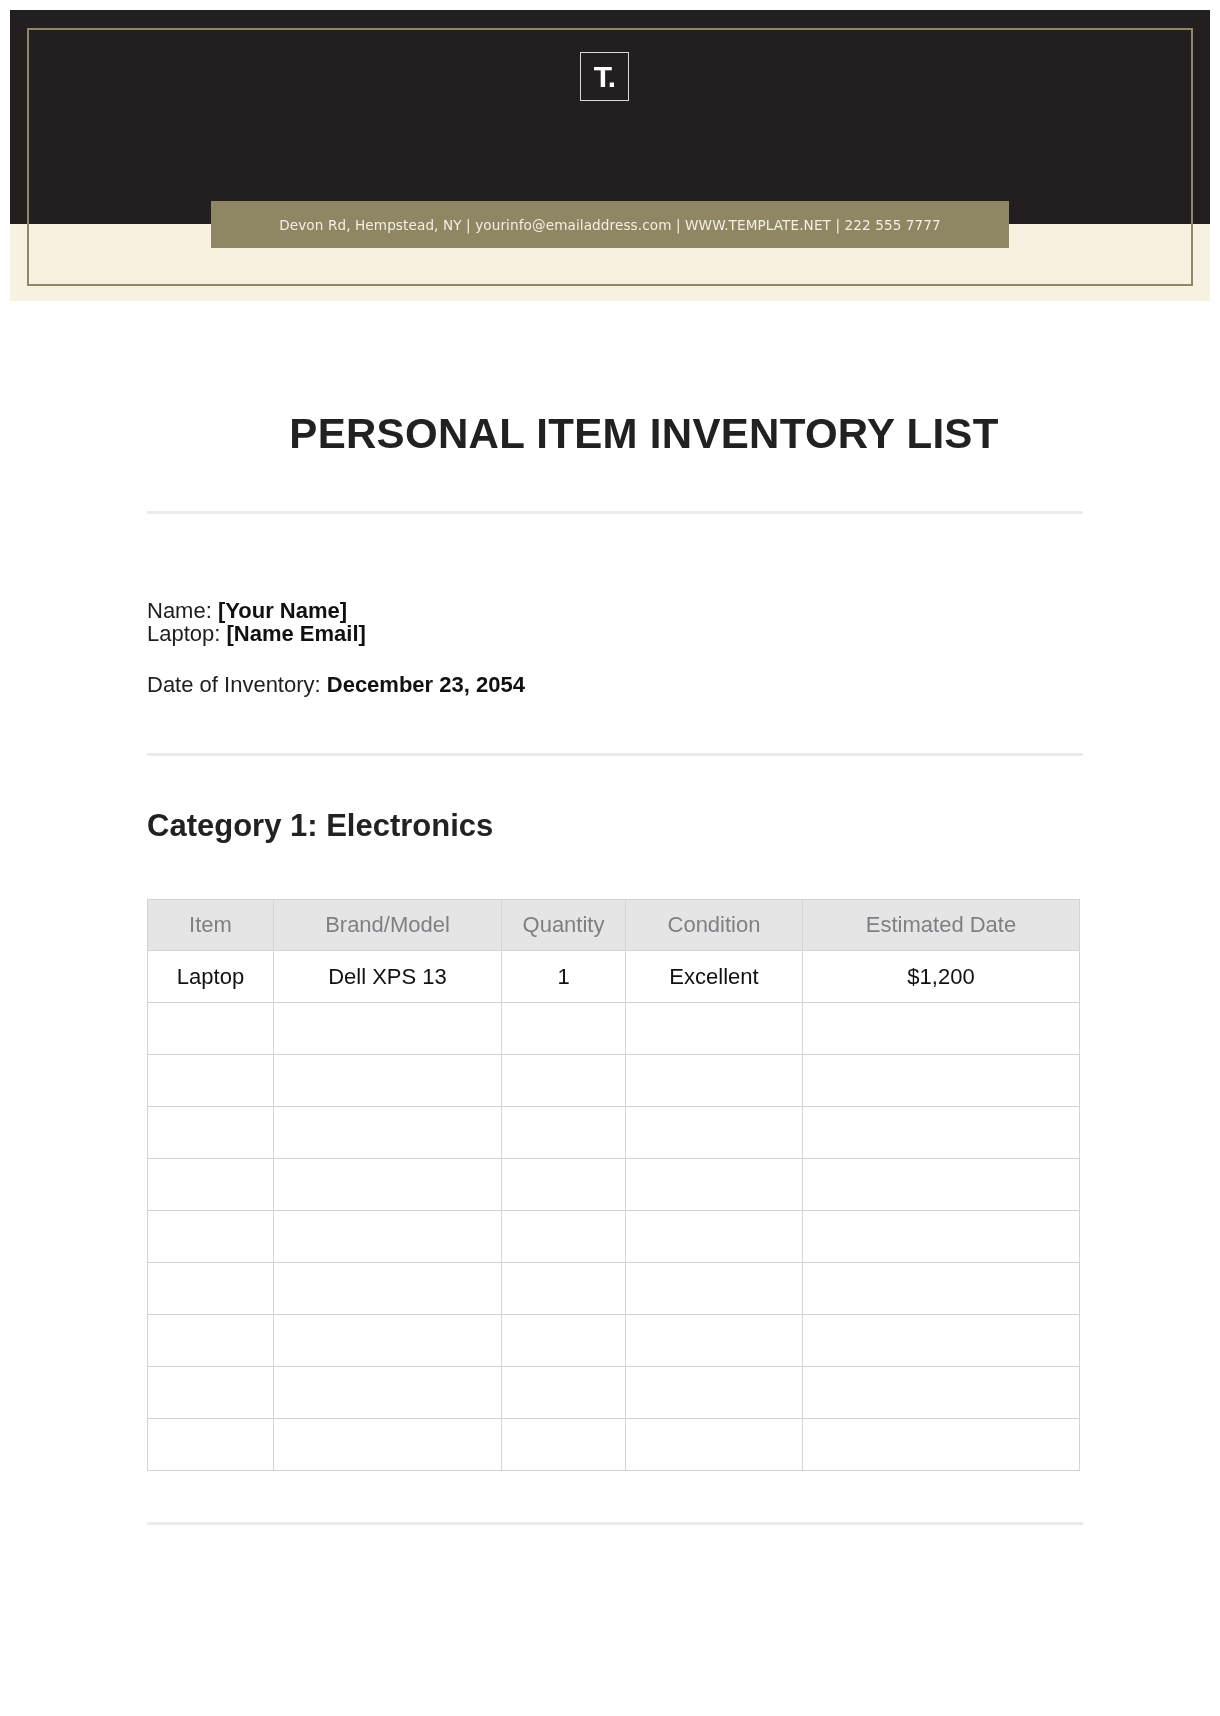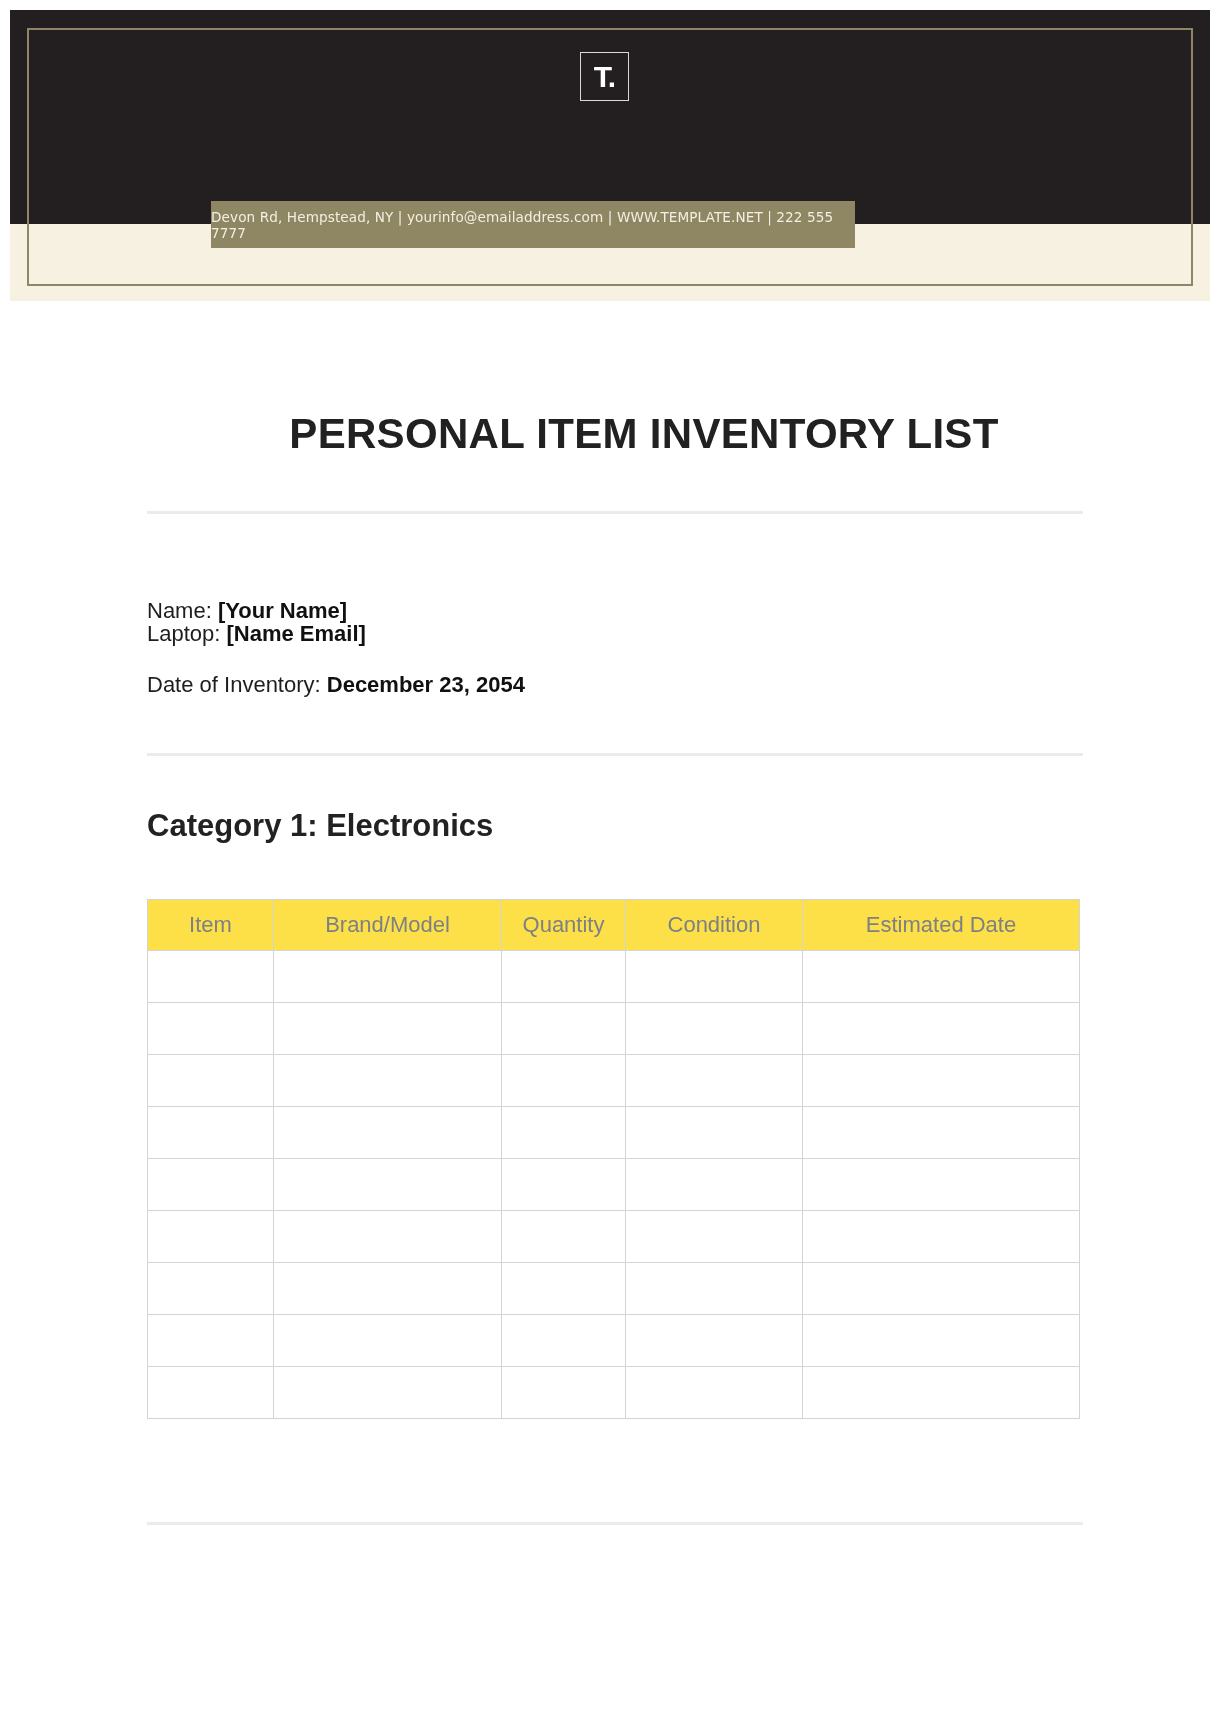--- a/index.html
+++ b/index.html
@@ -2,30 +2,30 @@
 <html><head>
 <meta charset="utf-8">
 <style>
   html, body { margin: 0; padding: 0; background: #ffffff; }
   body { width: 1220px; height: 1716px; position: relative; overflow: hidden; font-family: "Liberation Sans", "DejaVu Sans", sans-serif; color: #1e1e1e; }
   .header-bg { position: absolute; left: 10px; top: 10px; width: 1200px; height: 291px; background: #f7f1e1; }
   .header-dark { position: absolute; left: 10px; top: 10px; width: 1200px; height: 214px; background: #231f20; }
   .header-frame { position: absolute; left: 27px; top: 28px; width: 1162px; height: 254px; border: 2px solid #8e8665; box-sizing: content-box; }
   .logo-box { position: absolute; left: 580px; top: 52px; width: 49px; height: 49px; border: 1.5px solid #d9d9d9; box-sizing: border-box; display: flex; align-items: center; justify-content: center; }
   .logo-text { color: #ffffff; font-weight: bold; font-size: 30px; line-height: 1; letter-spacing: -1px; font-family: "Liberation Sans", sans-serif; }
-  .contact-bar { position: absolute; left: 211px; top: 201px; width: 644px; height: 47px; background: #8f8763; display: flex; align-items: center; justify-content: center; }
+  .contact-bar { position: absolute; left: 211px; top: 201px; width: 798px; height: 47px; background: #8f8763; display: flex; align-items: center; justify-content: center; }
   .contact-text { color: #f3efe2; font-size: 14.5px; letter-spacing: 0.1px; font-family: "DejaVu Sans", sans-serif; font-size: 13.6px; }
   .title { position: absolute; left: 0; width: 1220px; top: 410px; text-align: center; font-weight: bold; font-size: 42px; color: #212121; letter-spacing: 0.3px; padding-left: 34px; }
   .divider { position: absolute; left: 147px; width: 936px; height: 3px; background: #ebebeb; }
   .info-line { position: absolute; left: 147px; font-size: 22px; color: #1e1e1e; }
   .info-line b { font-weight: bold; color: #111; }
   .category { position: absolute; left: 147px; top: 808px; font-size: 31px; font-weight: bold; color: #222; }
   table.inv { position: absolute; left: 147px; top: 899px; width: 932px; border-collapse: collapse; table-layout: fixed; }
   table.inv th, table.inv td { border: 1.5px solid #d4d4d4; text-align: center; padding: 0; font-size: 22px; }
-  table.inv th { background: #fde047; color: #7d8086; font-weight: normal; height: 50px; }
+  table.inv th { background: #e5e5e5; color: #7d8086; font-weight: normal; height: 50px; }
   table.inv td { height: 51px; color: #111; }
 </style>
 </head>
 <body>
 
 <div class="header-bg"></div>
 <div class="header-dark"></div>
 <div class="header-frame"></div>
 <div class="logo-box">
   <span class="logo-text">T.</span>
@@ -63,20 +63,27 @@
   <thead>
     <tr>
       <th>Item</th>
       <th>Brand/Model</th>
       <th>Quantity</th>
       <th>Condition</th>
       <th>Estimated Date</th>
     </tr>
   </thead>
   <tbody id="tbody">
+      <tr>
+        <td>Laptop</td>
+        <td>Dell XPS 13</td>
+        <td>1</td>
+        <td>Excellent</td>
+        <td>$1,200</td>
+      </tr>
       <tr>
         <td></td>
         <td></td>
         <td></td>
         <td></td>
         <td></td>
       </tr>
       <tr>
         <td></td>
         <td></td>

